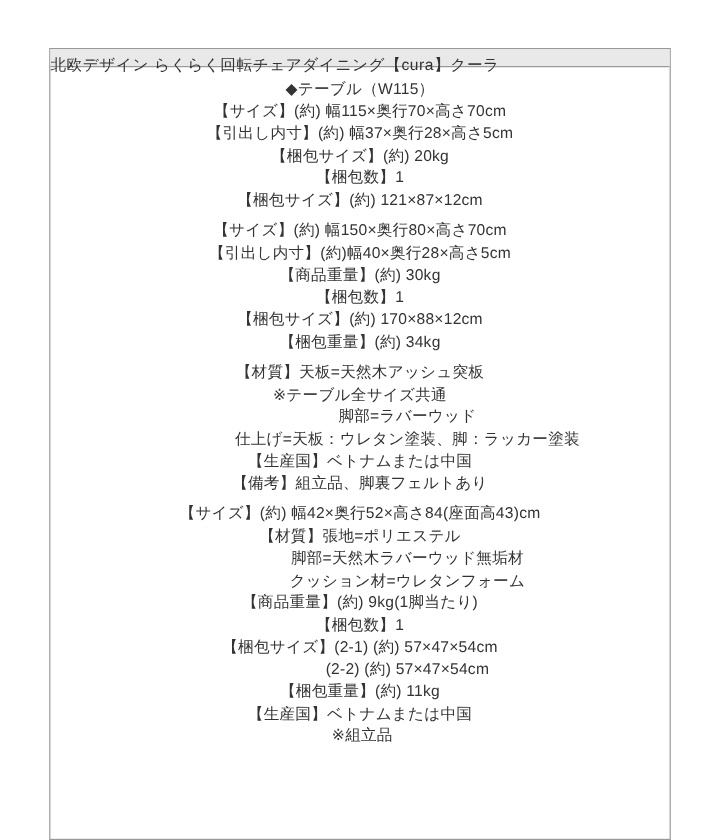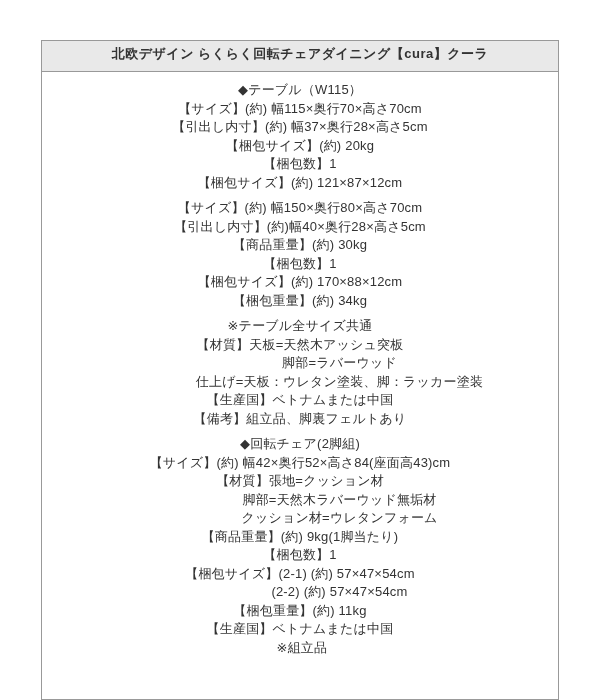--- a/index.html
+++ b/index.html
@@ -17,28 +17,27 @@
   .spec-table {
     box-sizing: border-box;
     width: 518px;
     min-height: 660px;
     margin: 40px 0 0 41px;
     border: 1px solid var(--border-color, #999999);
     background: #ffffff;
   }
   .spec-header {
     box-sizing: border-box;
-    height: 31px;
+    height: 15px;
     background: var(--header-bg, #e9e9e9);
     border-bottom: 1px solid var(--border-color, #999999);
     font-size: 13px;
     line-height: 26px;
-    text-align: center;
+    text-align: left;
     letter-spacing: 0.5px;
-    font-weight: bold;
   }
   .spec-body {
     padding: 9px 12px 20px 12px;
     font-size: 13px;
   }
   .section {
     margin: 0 0 7px 0;
   }
   .section:last-child {
     margin-bottom: 0;
@@ -69,31 +68,30 @@
       </div>
       <div class="section">
         <div class="line">【サイズ】(約) 幅150×奥行80×高さ70cm</div>
         <div class="line">【引出し内寸】(約)幅40×奥行28×高さ5cm</div>
         <div class="line">【商品重量】(約) 30kg</div>
         <div class="line">【梱包数】1</div>
         <div class="line">【梱包サイズ】(約) 170×88×12cm</div>
         <div class="line">【梱包重量】(約) 34kg</div>
       </div>
       <div class="section">
+        <div class="line">【材質】天板=天然木アッシュ突板</div>
         <div class="line">※テーブル全サイズ共通</div>
-        <div class="line">【材質】天板=天然木アッシュ突板</div>
         <div class="line indent">脚部=ラバーウッド</div>
         <div class="line indent">仕上げ=天板：ウレタン塗装、脚：ラッカー塗装</div>
         <div class="line">【生産国】ベトナムまたは中国</div>
         <div class="line">【備考】組立品、脚裏フェルトあり</div>
       </div>
       <div class="section">
-        <div class="line">◆回転チェア(2脚組)</div>
         <div class="line">【サイズ】(約) 幅42×奥行52×高さ84(座面高43)cm</div>
-        <div class="line">【材質】張地=クッション材</div>
+        <div class="line">【材質】張地=ポリエステル</div>
         <div class="line indent">脚部=天然木ラバーウッド無垢材</div>
         <div class="line indent">クッション材=ウレタンフォーム</div>
         <div class="line">【商品重量】(約) 9kg(1脚当たり)</div>
         <div class="line">【梱包数】1</div>
         <div class="line">【梱包サイズ】(2-1) (約) 57×47×54cm</div>
         <div class="line indent">(2-2) (約) 57×47×54cm</div>
         <div class="line">【梱包重量】(約) 11kg</div>
         <div class="line">【生産国】ベトナムまたは中国</div>
         <div class="line"> ※組立品</div>
       </div>

